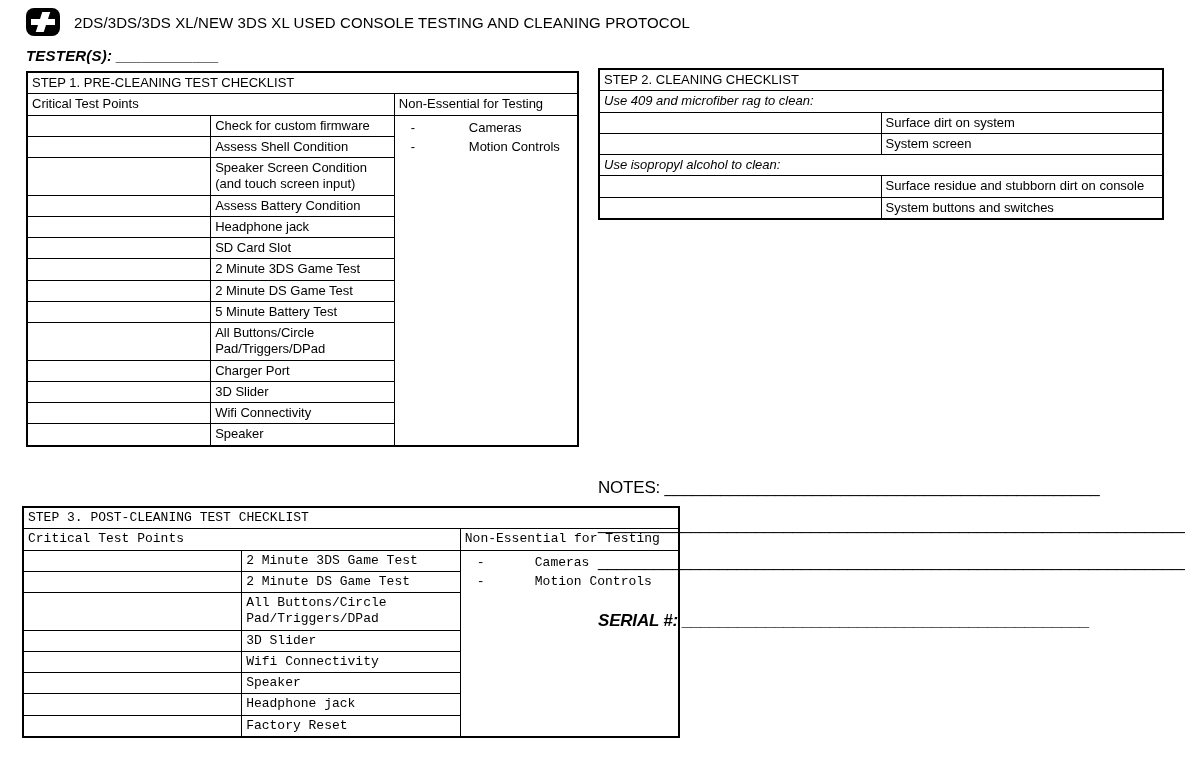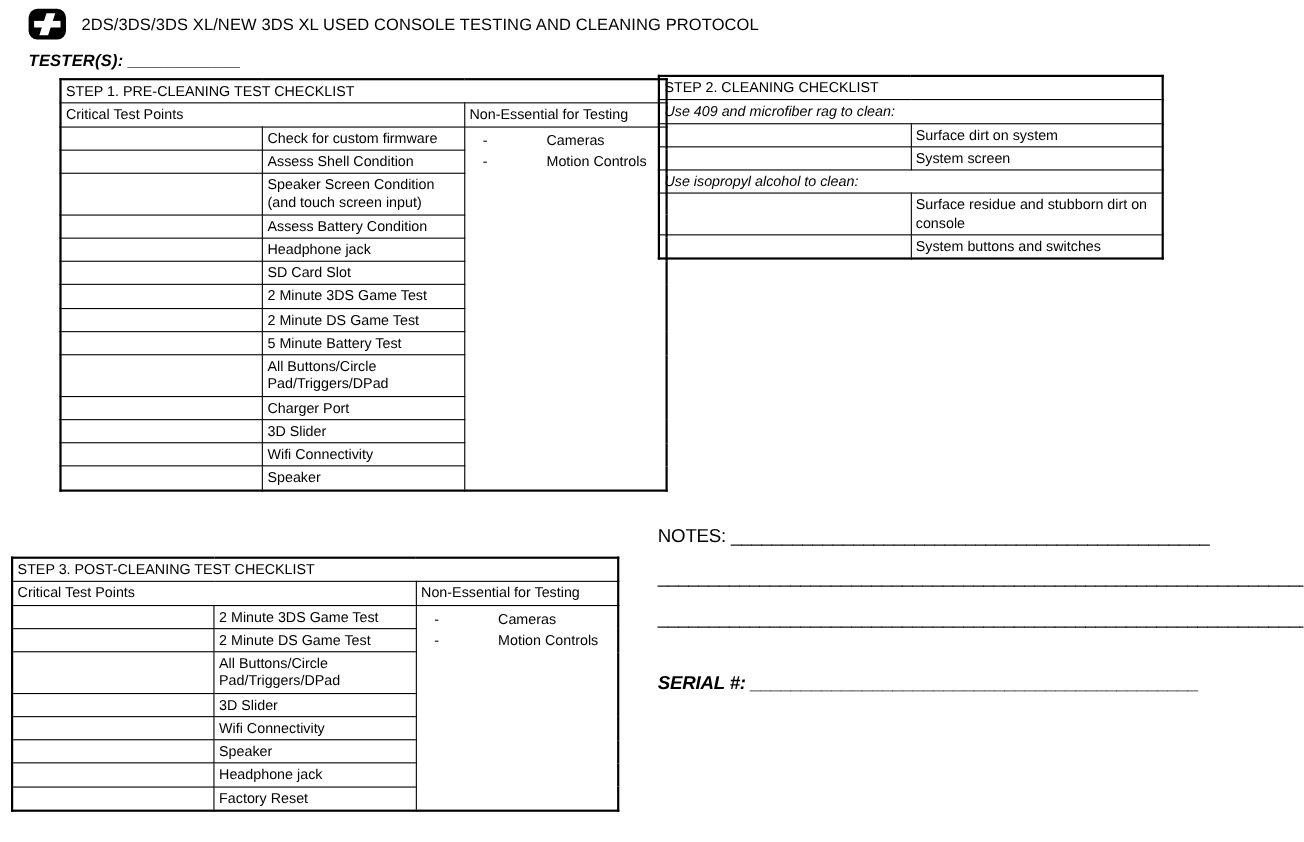--- a/index.html
+++ b/index.html
@@ -92,31 +92,31 @@
   .chk-col {
     width: 52px;
   }
 
   
   #step1-table {
     position: absolute;
     left: 26px;
     top: 71px;
     width: 553px;
-    margin-left: 28px;
   }
   #step1-table .label-col { width: 250px; }
   #step1-table .ne-col { width: 249px; }
 
   
   #step3-table {
     position: absolute;
-    left: 10px;
+    left: 22px;
     top: 506px;
-    width: 553px;
+    width: 658px;
+    font-family: Liberation Mono, monospace;
   }
   #step3-table .label-col { width: 250px; }
   #step3-table .ne-col { width: 249px; }
 
   
   .ne-list {
     margin: 0;
     padding: 0;
     list-style: none;
   }
@@ -129,21 +129,21 @@
   .ne-list li .dash {
     width: 58px;
     flex: none;
   }
 
   
   #step2-table {
     position: absolute;
     left: 598px;
     top: 68px;
-    width: 460px;
+    width: 566px;
   }
   #step2-table .chk2-col { width: 56px; }
   .section-note {
     font-style: italic;
     font-size: 13px;
   }
 
   
   .notes-block {
     position: absolute;

